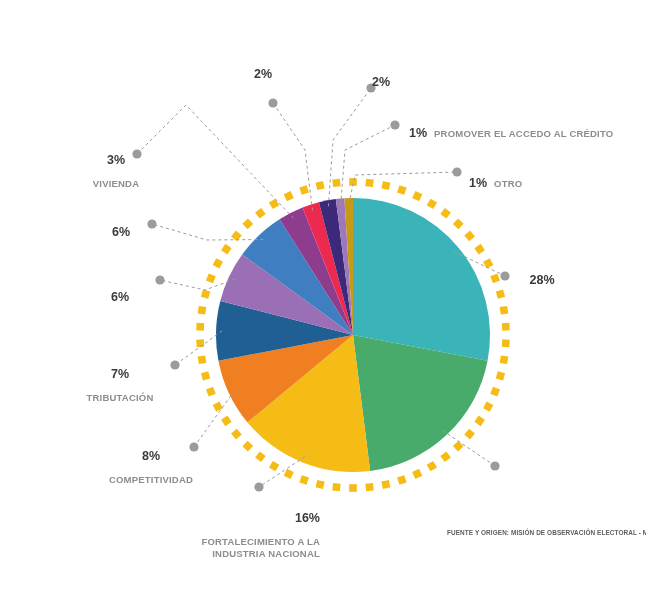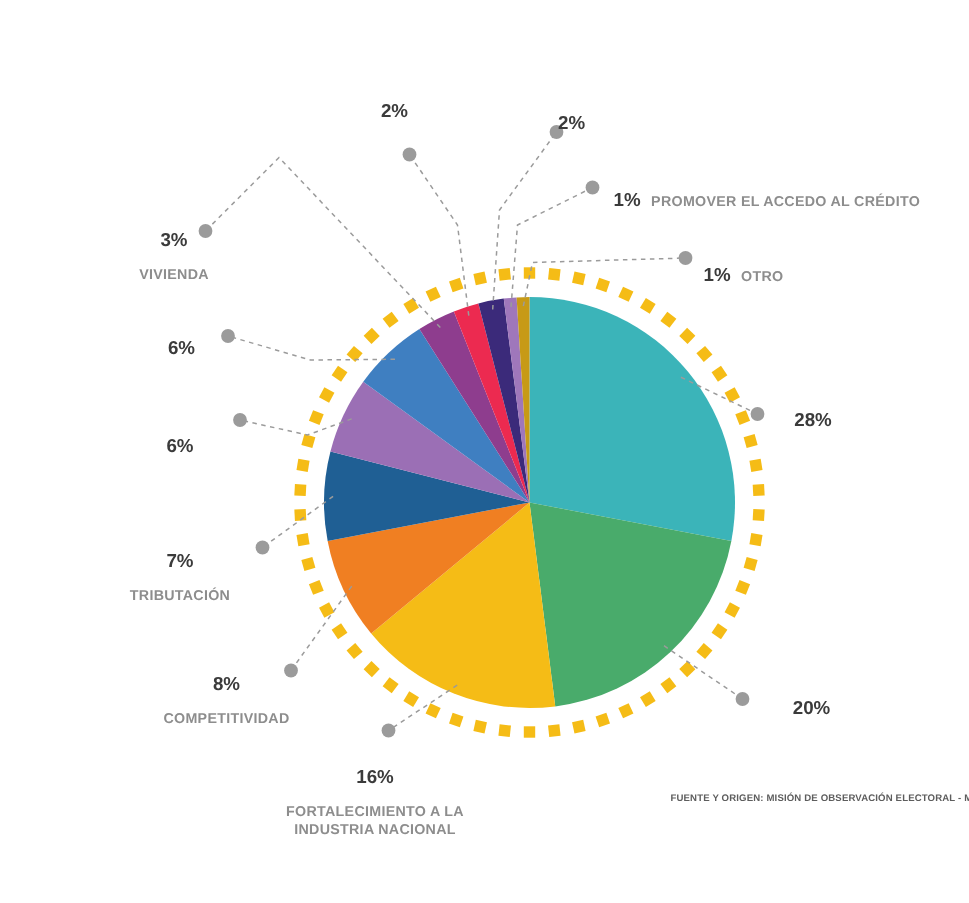--- a/index.html
+++ b/index.html
@@ -184,24 +184,23 @@
       <span class="pct">1%</span>
       <span>OTRO</span>
     </div>
   </div>
 
   <div class="callout align-center stack" style="left:492px; top:262px; width:100px;">
     <span class="pct">28%</span>
   </div>
 
   <div class="callout align-center stack" style="left:450px; top:454px; width:182px;">
-    <span class="pct">20%</span>
-  </div>
-
-  <div class="callout align-center stack" style="left:180px; top:500px; width:140px;">
+  </div>
+
+  <div class="callout align-center stack" style="left:180px; top:500px; width:140px;text-align:right;">
     <span class="pct">16%</span>
     <span>FORTALECIMIENTO A LA
 INDUSTRIA NACIONAL</span>
   </div>
 
   <div class="callout align-center stack" style="left:96px; top:438px; width:110px;">
     <span class="pct">8%</span>
     <span>COMPETITIVIDAD</span>
   </div>
 

